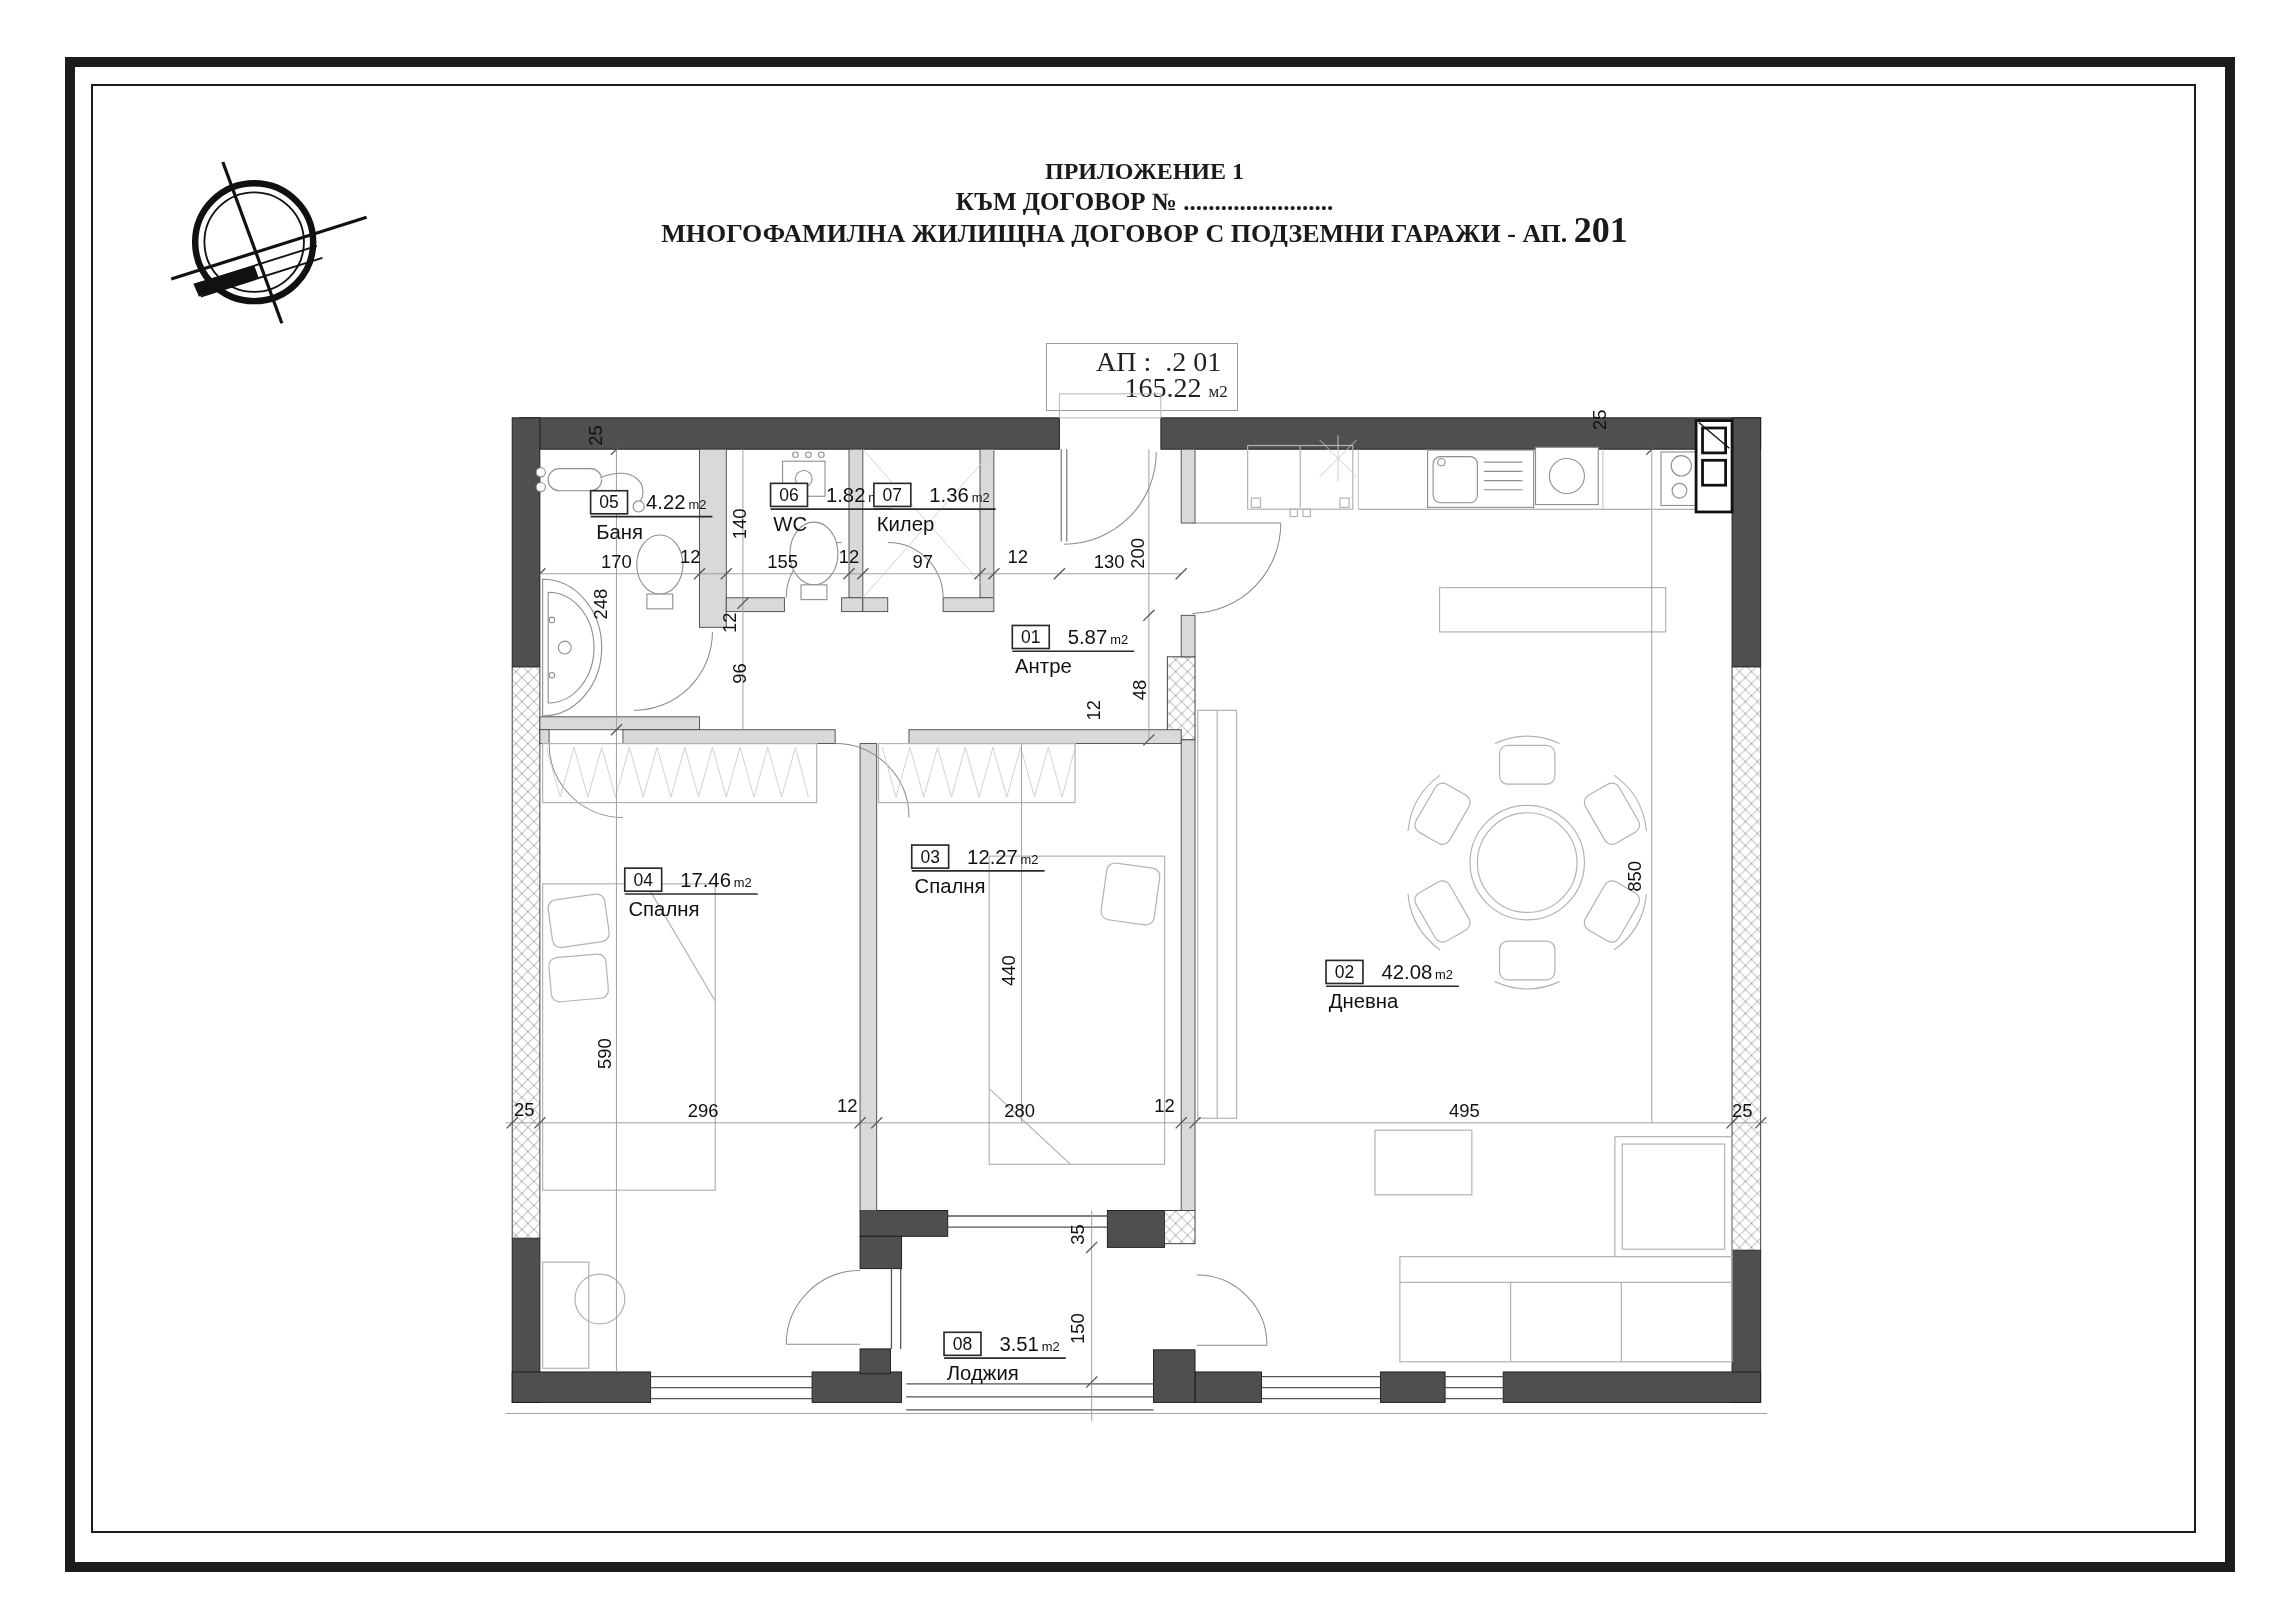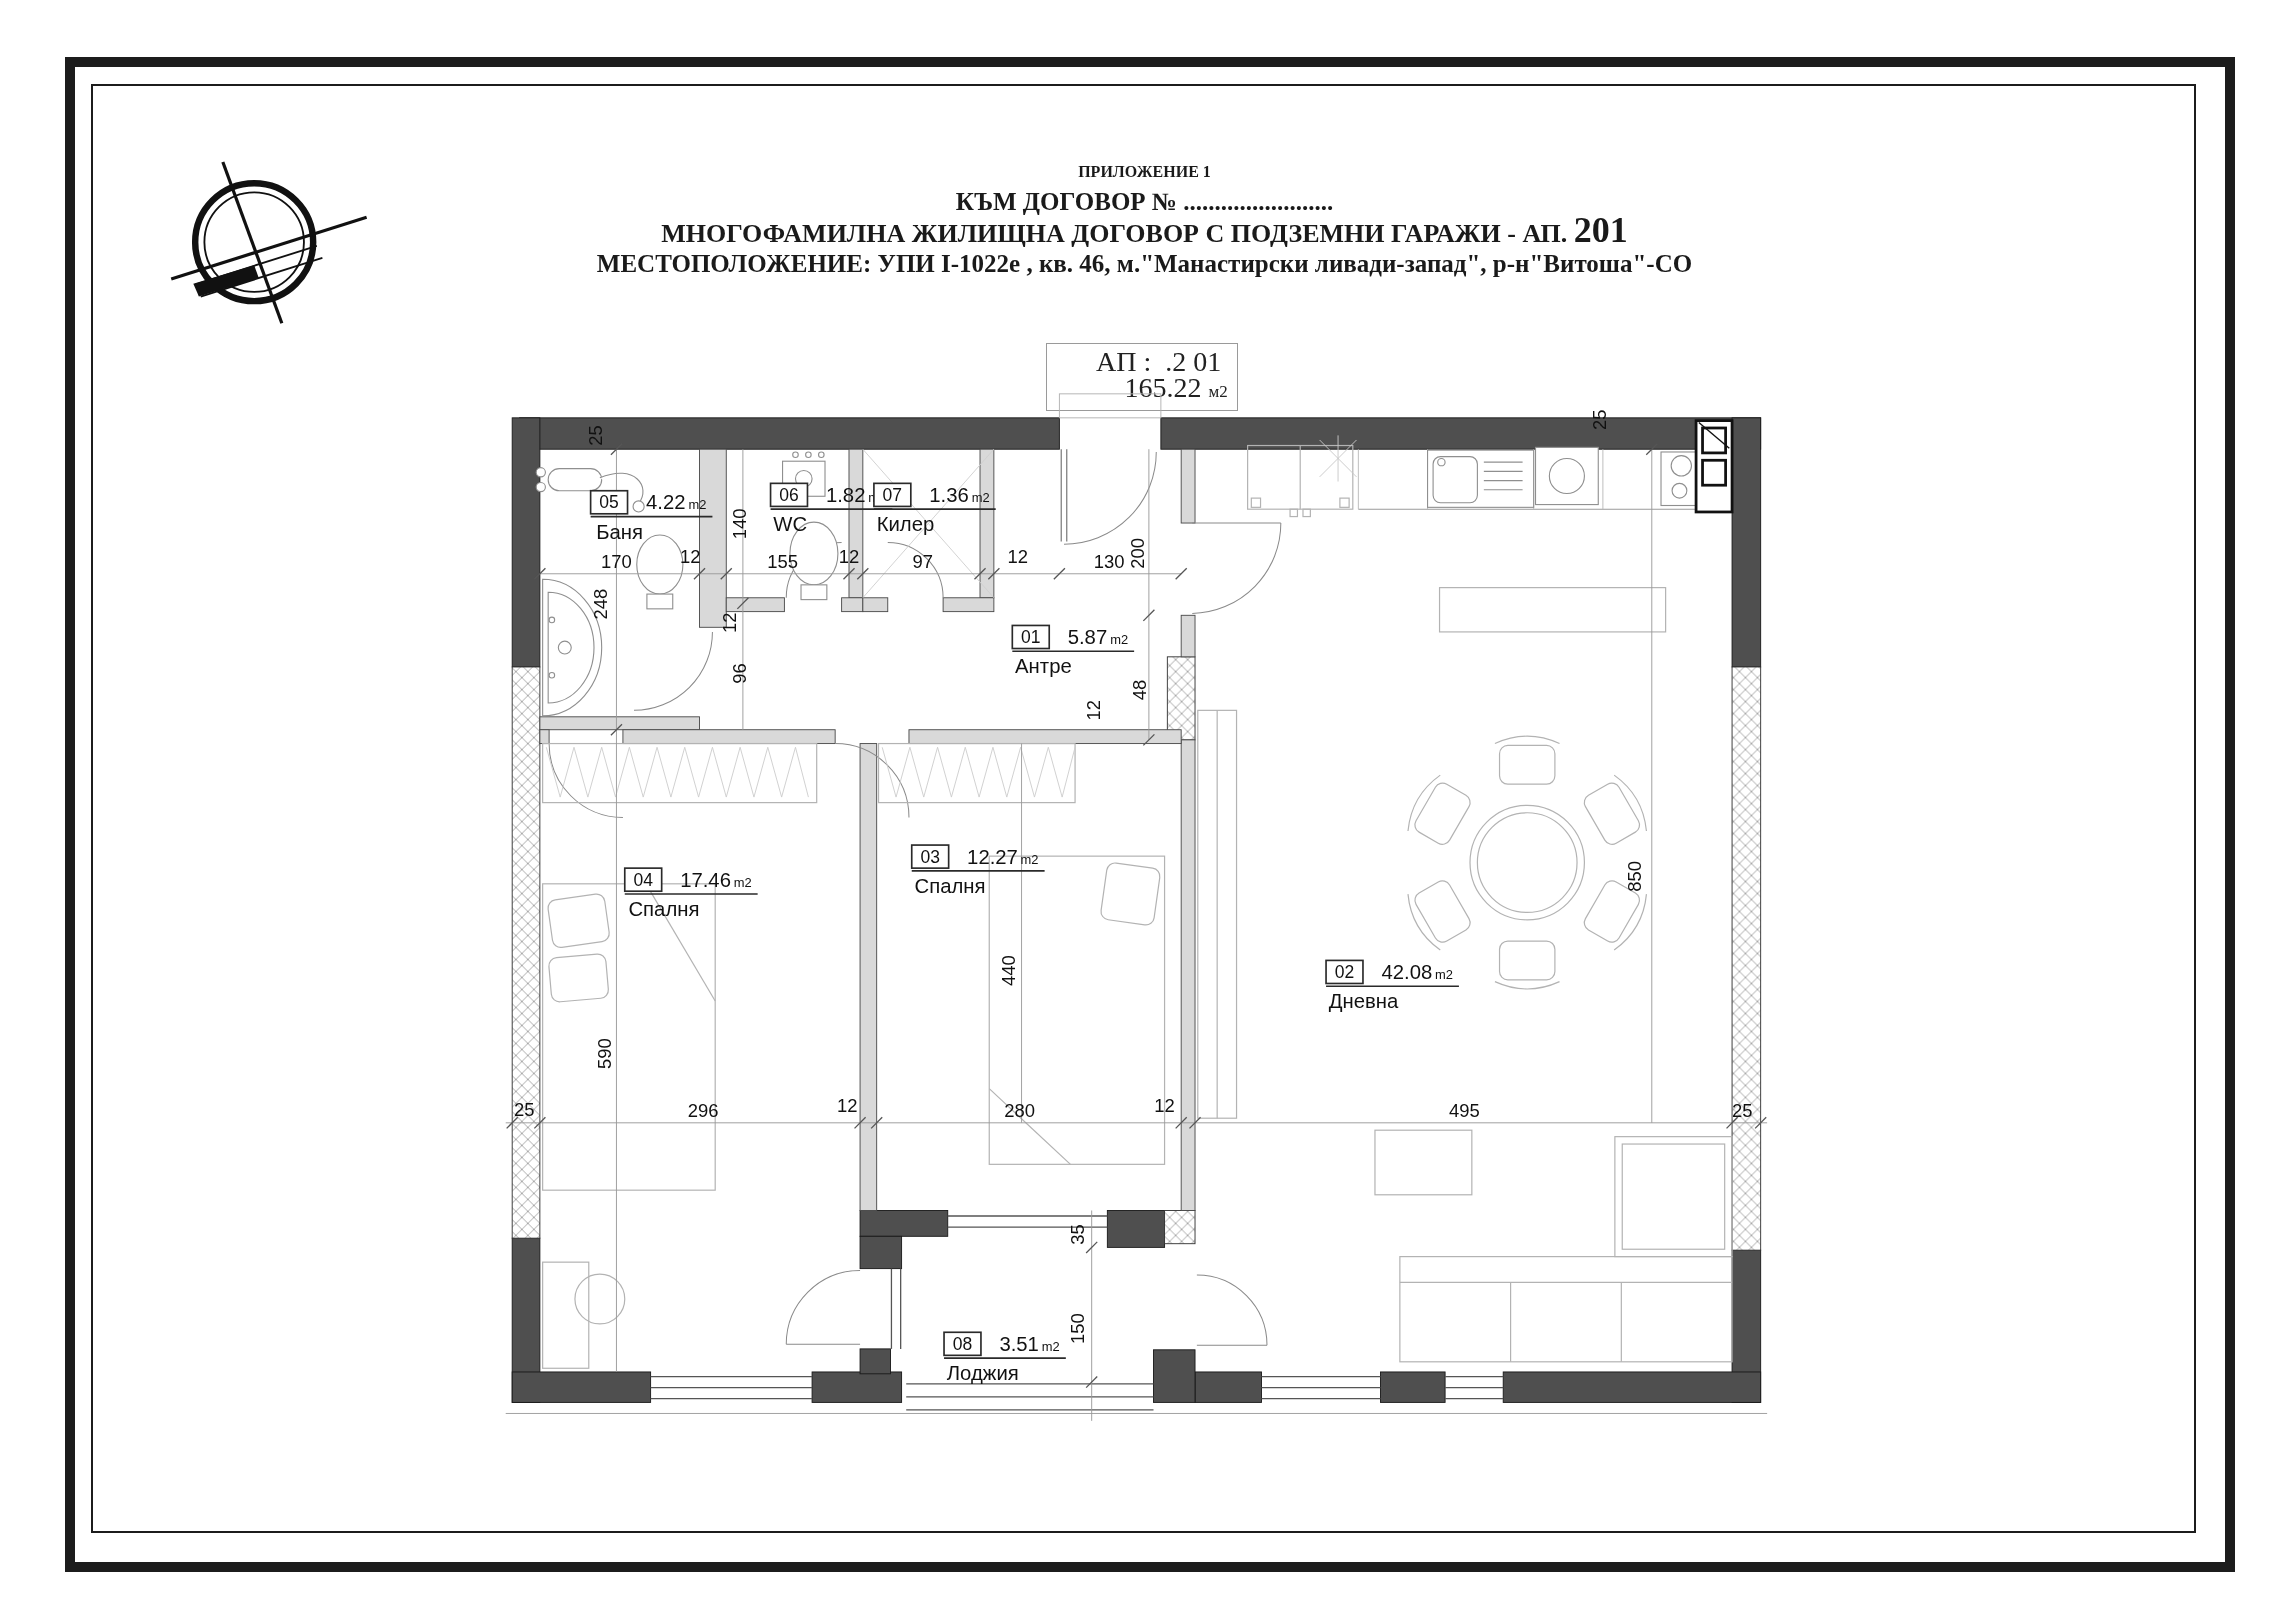--- a/index.html
+++ b/index.html
@@ -5,21 +5,21 @@
   html,body{margin:0;padding:0;background:#e8e8e8;}
   #page{position:relative;width:2290px;height:1619px;background:#fff;overflow:hidden;
         font-family:"Liberation Sans",sans-serif;}
   #outer-frame{position:absolute;left:65px;top:57px;width:2150px;height:1495px;
         border:10px solid #1c1c1c;}
   #inner-frame{position:absolute;left:91px;top:84px;width:2101px;height:1445px;
         border:2.8px solid #1c1c1c;}
   #header{position:absolute;left:314px;top:157px;width:1661px;text-align:center;
         font-family:"Liberation Serif",serif;font-weight:bold;color:#1a1a1a;}
   #header .h-line{line-height:29.5px;}
-  .h1{font-size:16px;}
+  .h1{font-size:24px;}
   .h2{font-size:25px;}
   .h3{font-size:26px;}
   .h3 .big-num{font-size:36px;}
   .h4{font-size:25px;}
   #ap-box{position:absolute;left:1046px;top:343px;width:152px;height:66px;
         border:1.4px solid #9a9a9a;font-family:"Liberation Serif",serif;color:#222;padding-left:38px;}
   #ap-box .l1{font-size:28px;padding:1.8px 0 0 11px;}
   #ap-box .l2{font-size:28px;text-align:right;padding-right:9.2px;margin-top:-5.5px;}
   #ap-box .unit{font-size:17px;}
   svg{position:absolute;}
@@ -55,21 +55,20 @@
     <line x1="10" y1="157" x2="222" y2="90" stroke="#111" stroke-width="3.5"></line>
     <line x1="36" y1="163" x2="168" y2="121" stroke="#111" stroke-width="2"></line>
     <line x1="42" y1="176" x2="174" y2="134" stroke="#111" stroke-width="2"></line>
     <polygon points="34,162 100,142 105,156 40,176" fill="#111"></polygon>
   </svg>
 
   <div id="header">
     <div class="h-line h1">ПРИЛОЖЕНИЕ 1</div>
     <div class="h-line h2">КЪМ ДОГОВОР № ........................</div>
     <div class="h-line h3"><span>МНОГОФАМИЛНА ЖИЛИЩНА ДОГОВОР С ПОДЗЕМНИ ГАРАЖИ - АП.</span> <span class="big-num">201</span></div>
-    <div class="h-line h4">МЕСТОПОЛОЖЕНИЕ: УПИ I-1022е , кв. 46, м."Манастирски ливади-запад", р-н"Витоша"-СО</div>
   </div>
 
   <div id="ap-box">
     <div class="l1"><span>АП :</span>&nbsp;&nbsp;<span>.2 01</span></div>
     <div class="l2"><span>165.22</span> <span class="unit">м2</span></div>
   </div>
 
   <svg style="left:498px;top:392px" width="1311" height="1075" viewBox="540 425 1420 1165">
     <defs>
       <pattern id="xh" width="13" height="13" patternUnits="userSpaceOnUse">

